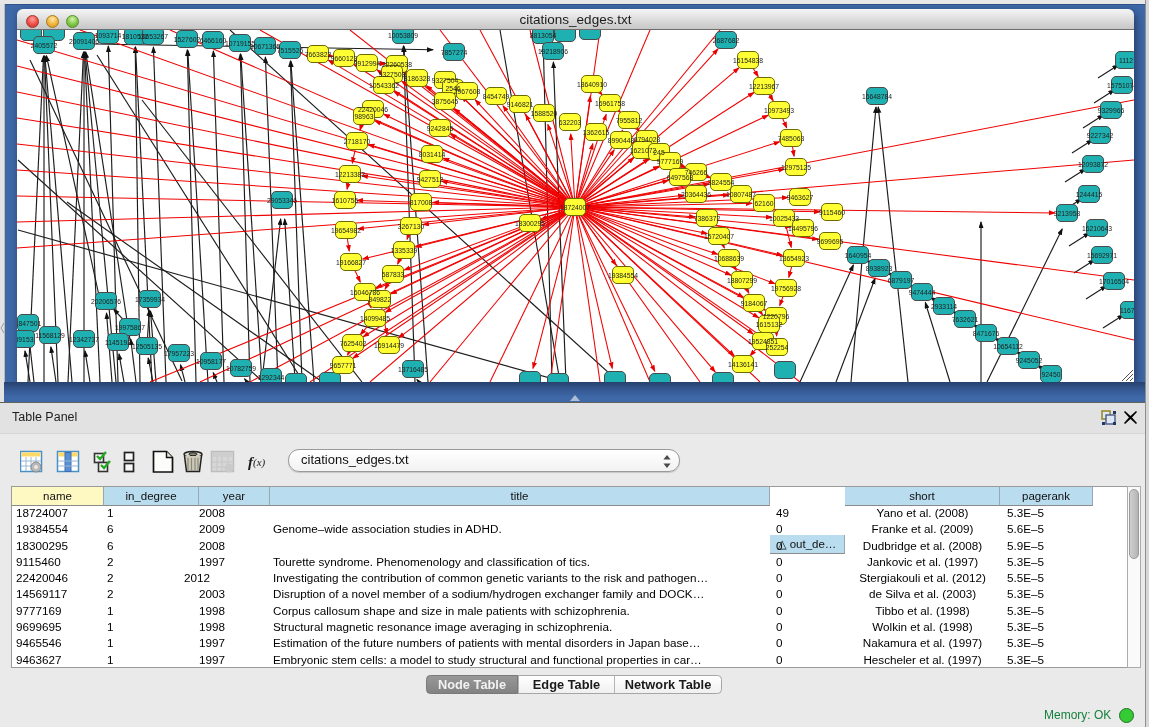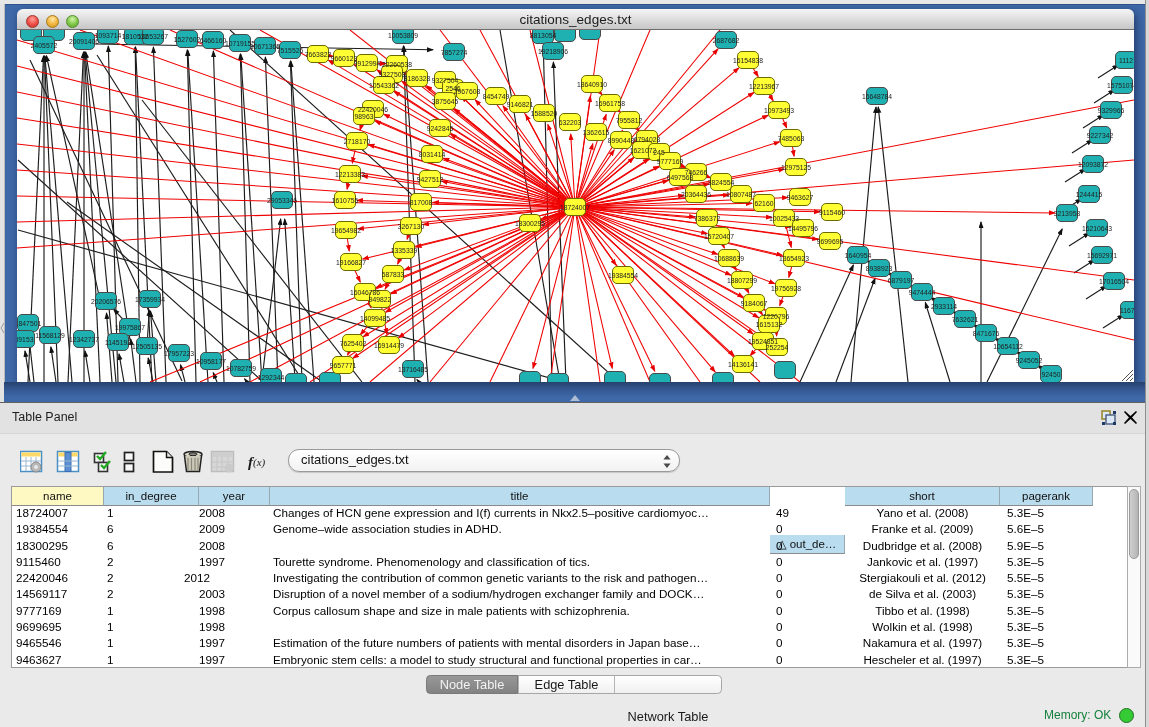--- a/index.html
+++ b/index.html
@@ -29,21 +29,21 @@
  font-size:11.5px;color:#111;text-align:center;line-height:18px;border-bottom:1px solid #8a8a8a;}
 .trow{position:absolute;left:0;width:1127px;height:16px;font-size:11.7px;color:#000;}
 .trow span{position:absolute;top:1px;white-space:nowrap;}
 .trow .ctr{text-align:center;}
 #vscroll{left:1127px;top:486px;width:14px;height:182px;background:#fafafa;border:1px solid #ababab;box-sizing:border-box;}
 #vthumb{left:1129px;top:489px;width:10px;height:70px;background:linear-gradient(90deg,#cfcfcf,#b4b4b4);border-radius:5px;border:1px solid #9a9a9a;box-sizing:border-box;}
 #seg{left:426px;top:675px;width:296px;height:19px;border:1px solid #a6a6a6;border-radius:4.5px;
  background:linear-gradient(#ffffff,#f0f0f0);box-sizing:border-box;font-size:12.5px;}
 .segsel{left:426px;top:675px;width:92px;height:19px;border-radius:4.5px 0 0 4.5px;
  background:linear-gradient(#989898,#828282);border:1px solid #7a7a7a;box-sizing:border-box;}
-.segtxt{top:677px;font-size:12.8px;color:#1a1a1a;}
+.segtxt{top:677px;font-size:12.8px;color:#1a1a1a;font-weight:bold;}
 #memory{left:1044px;top:708px;font-size:12px;color:#15803d;}
 #memdot{left:1119px;top:708px;width:15px;height:15px;border-radius:50%;background:#35cb35;border:1.5px solid #20711f;box-sizing:border-box;}
 </style></head>
 <body>
 <div class="abs" id="desktop"></div>
 <div class="abs" id="topstrip"></div>
 <div class="abs" id="leftstrip"></div>
 <svg class="abs" style="left:0px;top:322px" width="5" height="12" viewBox="0 0 5 12">
     <path d="M4,1 L1,6 L4,11" stroke="#9a9a9a" fill="none"></path>
   </svg>
@@ -664,21 +664,20 @@
 <div class="th" style="left:104px;width:94px;">in_degree</div>
 <div class="th" style="left:199px;width:70px;">year</div>
 <div class="th" style="left:270px;width:499px;">title</div>
 <div class="th" style="left:770px;width:74px;margin-top:48px;">△ out_de…</div>
 <div class="th" style="left:845px;width:154px;">short</div>
 <div class="th" style="left:1000px;width:92px;">pagerank</div>
 <div class="trow" style="top:505px">
     <span style="left:16px">18724007</span>
     <span style="left:107px">1</span>
     <span style="left:199px">2008</span>
-    <span style="left:273px">Changes of HCN gene expression and I(f) currents in Nkx2.5–positive cardiomyoc…</span>
     <span style="left:776px">49</span>
     <span class="ctr" style="left:845px;width:155px">Yano et al. (2008)</span>
     <span style="left:1007px">5.3E–5</span>
   </div>
 <div class="trow" style="top:521px">
     <span style="left:16px">19384554</span>
     <span style="left:107px">6</span>
     <span style="left:199px">2009</span>
     <span style="left:273px">Genome–wide association studies in ADHD.</span>
     <span style="left:776px">0</span>
@@ -726,20 +725,21 @@
     <span style="left:199px">1998</span>
     <span style="left:273px">Corpus callosum shape and size in male patients with schizophrenia.</span>
     <span style="left:776px">0</span>
     <span class="ctr" style="left:845px;width:155px">Tibbo et al. (1998)</span>
     <span style="left:1007px">5.3E–5</span>
   </div>
 <div class="trow" style="top:619px">
     <span style="left:16px">9699695</span>
     <span style="left:107px">1</span>
     <span style="left:199px">1998</span>
+    <span style="left:273px">Structural magnetic resonance image averaging in schizophrenia.</span>
     <span style="left:776px">0</span>
     <span class="ctr" style="left:845px;width:155px">Wolkin et al. (1998)</span>
     <span style="left:1007px">5.3E–5</span>
   </div>
 <div class="trow" style="top:635px">
     <span style="left:16px">9465546</span>
     <span style="left:107px">1</span>
     <span style="left:199px">1997</span>
     <span style="left:273px">Estimation of the future numbers of patients with mental disorders in Japan base…</span>
     <span style="left:776px">0</span>
@@ -757,16 +757,16 @@
   </div>
 <div class="abs" id="vscroll"></div>
 <div class="abs" id="vthumb"></div>
 
 <div class="abs" id="seg"></div>
 <div class="abs segsel"></div>
 <div class="abs" style="left:518px;top:676px;width:1px;height:17px;background:#b5b5b5;"></div>
 <div class="abs" style="left:614px;top:676px;width:1px;height:17px;background:#b5b5b5;"></div>
 <div class="abs segtxt" style="left:426px;width:92px;text-align:center;color:#f2f2f2;">Node Table</div>
 <div class="abs segtxt" style="left:519px;width:95px;text-align:center;">Edge Table</div>
-<div class="abs segtxt" style="left:615px;width:106px;text-align:center;margin-top:32px;">Network Table</div>
+<div class="abs segtxt" style="left:615px;width:106px;text-align:center;">Network Table</div>
 <div class="abs" id="memory">Memory: OK</div>
 <div class="abs" id="memdot"></div>
 <div class="abs" id="rightstrip"></div>
 
 </body></html>

